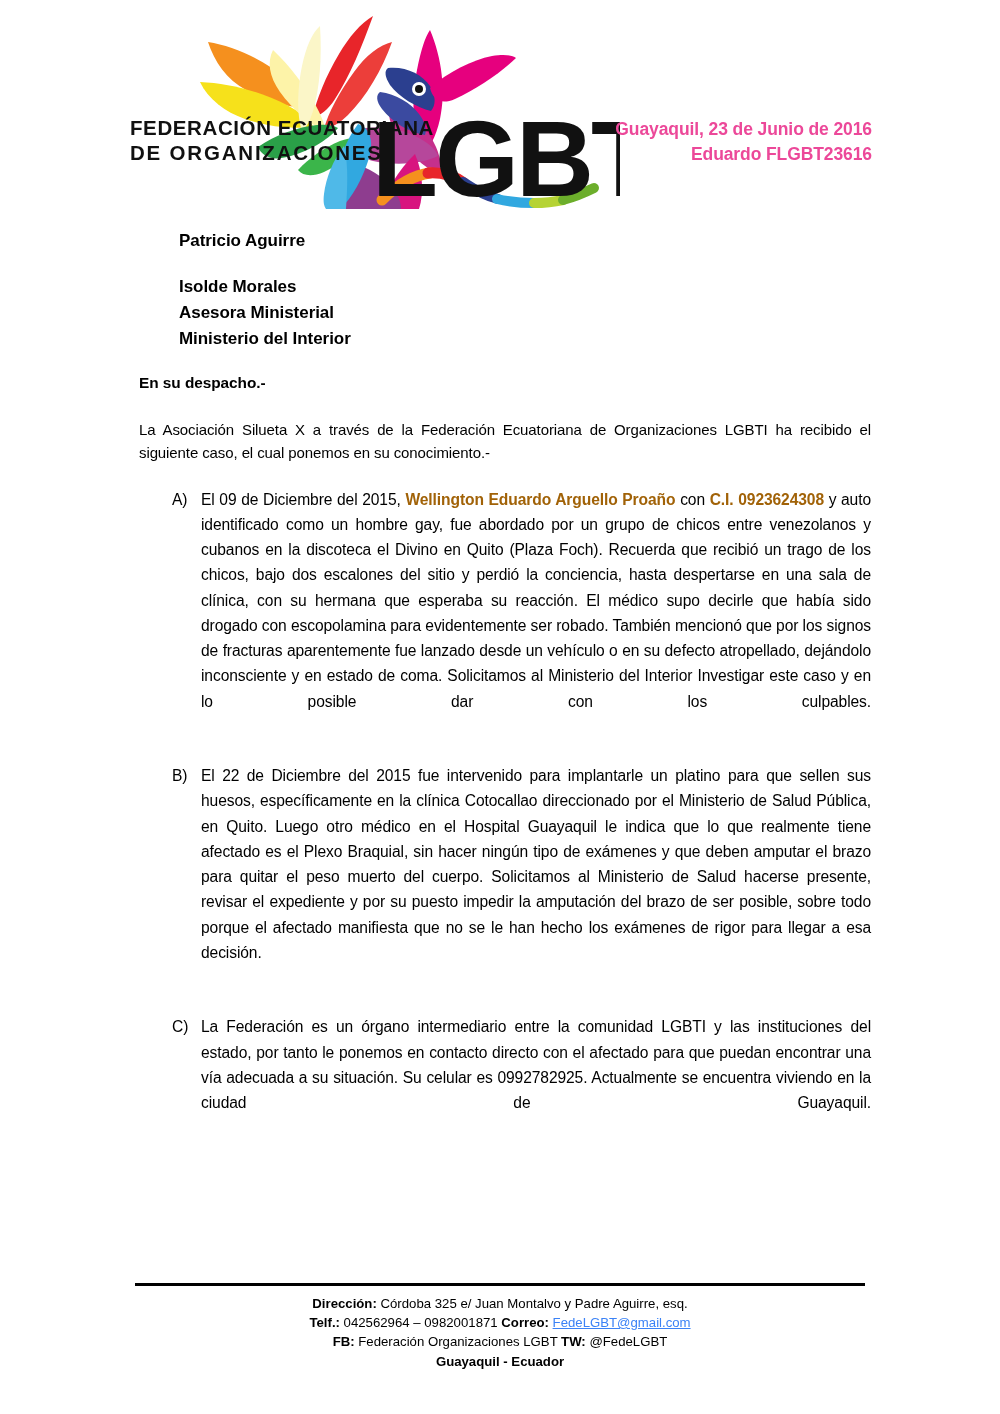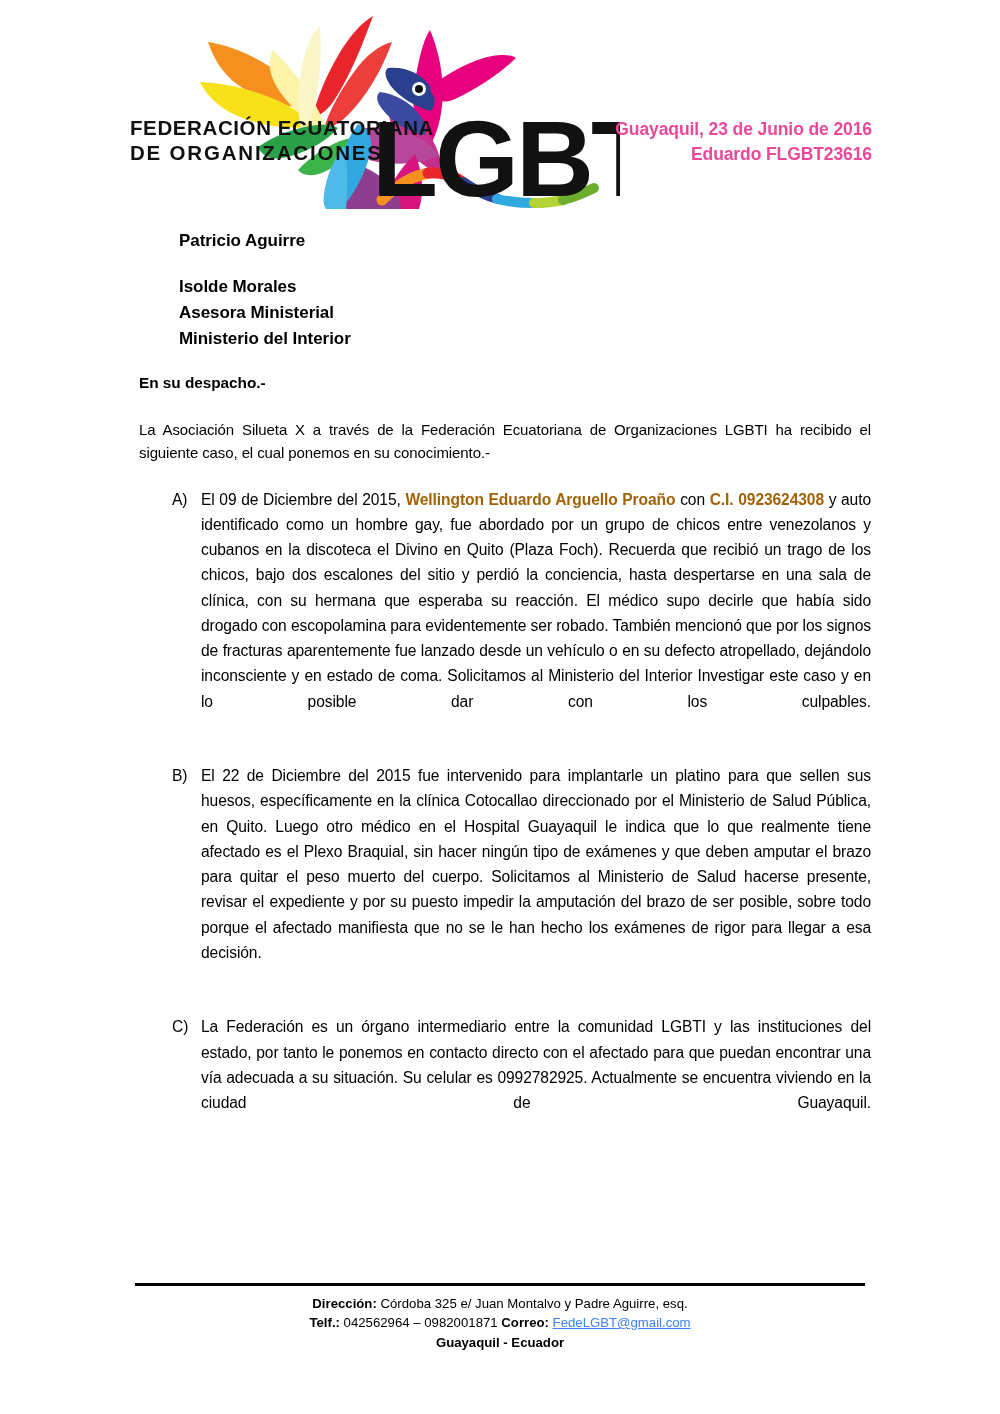--- a/index.html
+++ b/index.html
@@ -264,18 +264,19 @@
   </div>
 
   <div class="footer">
     <div class="footer-rule"></div>
     <div class="footer-lines">
 
       <span class="footer-line"><span class="fb">Dirección:</span><span> Córdoba 325 e/ Juan Montalvo y Padre Aguirre, esq.</span></span>
 
       <span class="footer-line"><span class="fb">Telf.:</span><span> 042562964 – 0982001871 </span><span class="fb">Correo:</span><span>&nbsp;</span><a class="footer-link" href="#">FedeLGBT@gmail.com</a></span>
 
+      <span class="footer-line"><span class="fb">FB:</span><span> Federación Organizaciones LGBT </span><span class="fb">TW:</span><span> @FedeLGBT</span></span>
 
       <span class="footer-city">Guayaquil - Ecuador</span>
     </div>
   </div>
 
 </div>
 
 </body></html>

